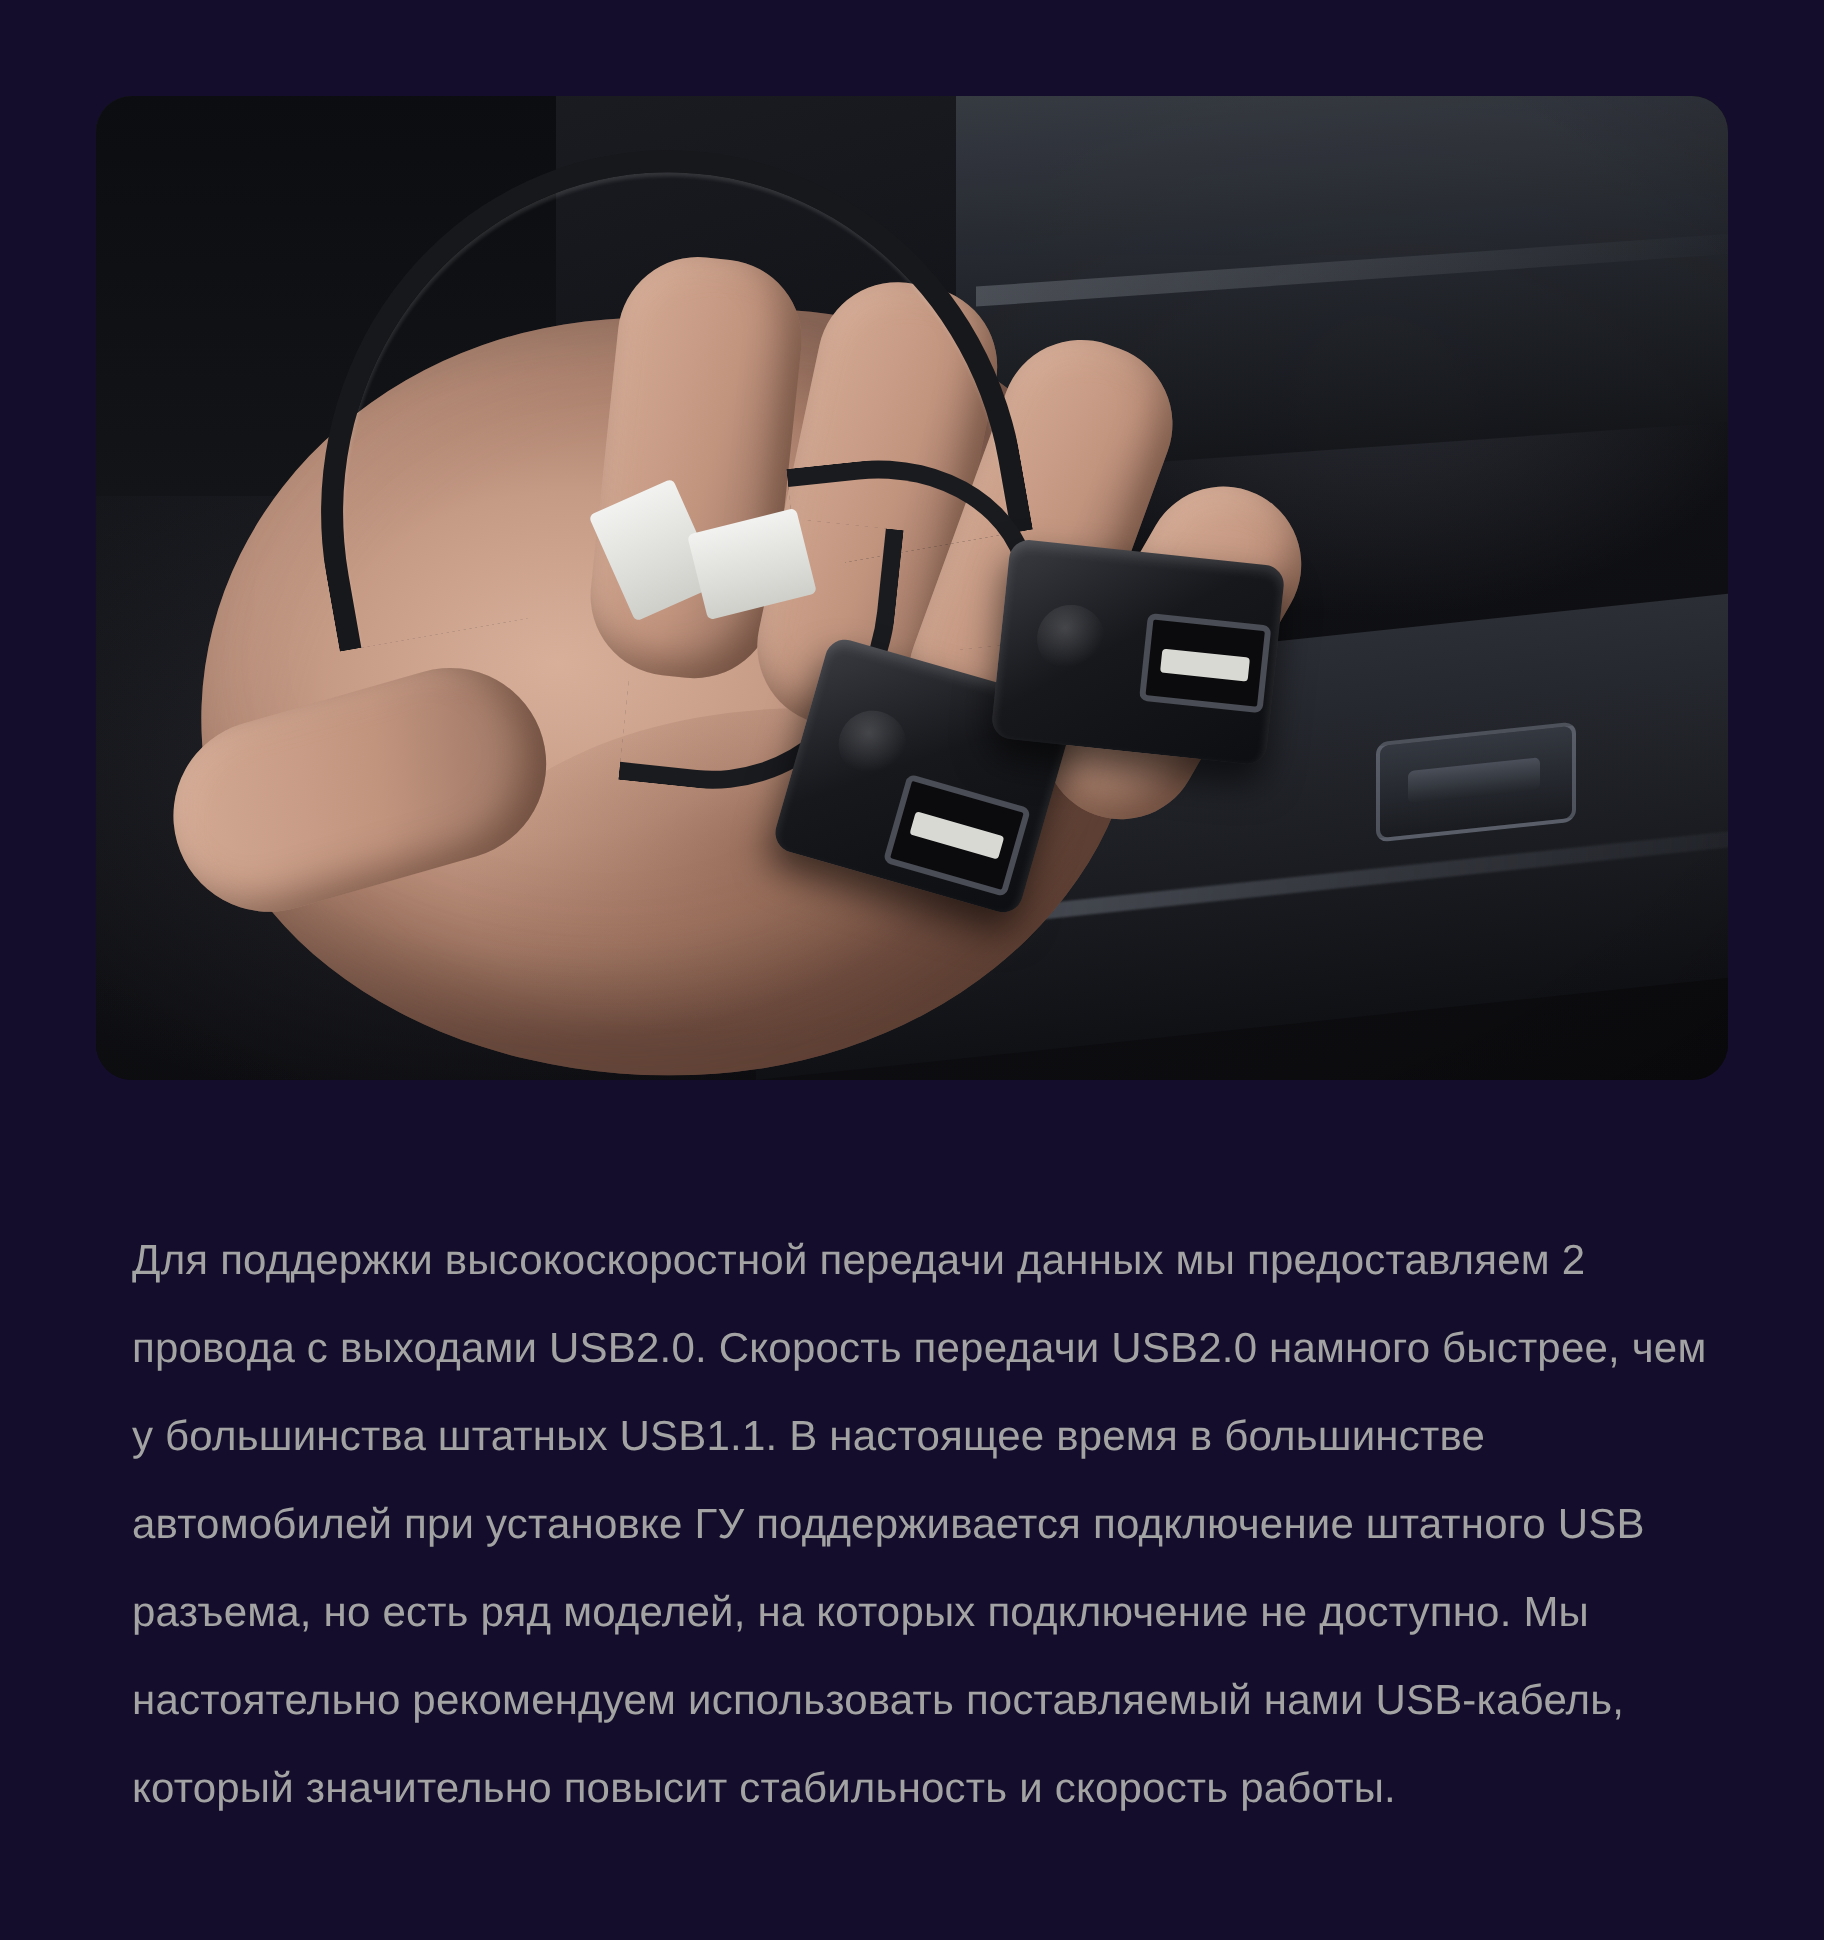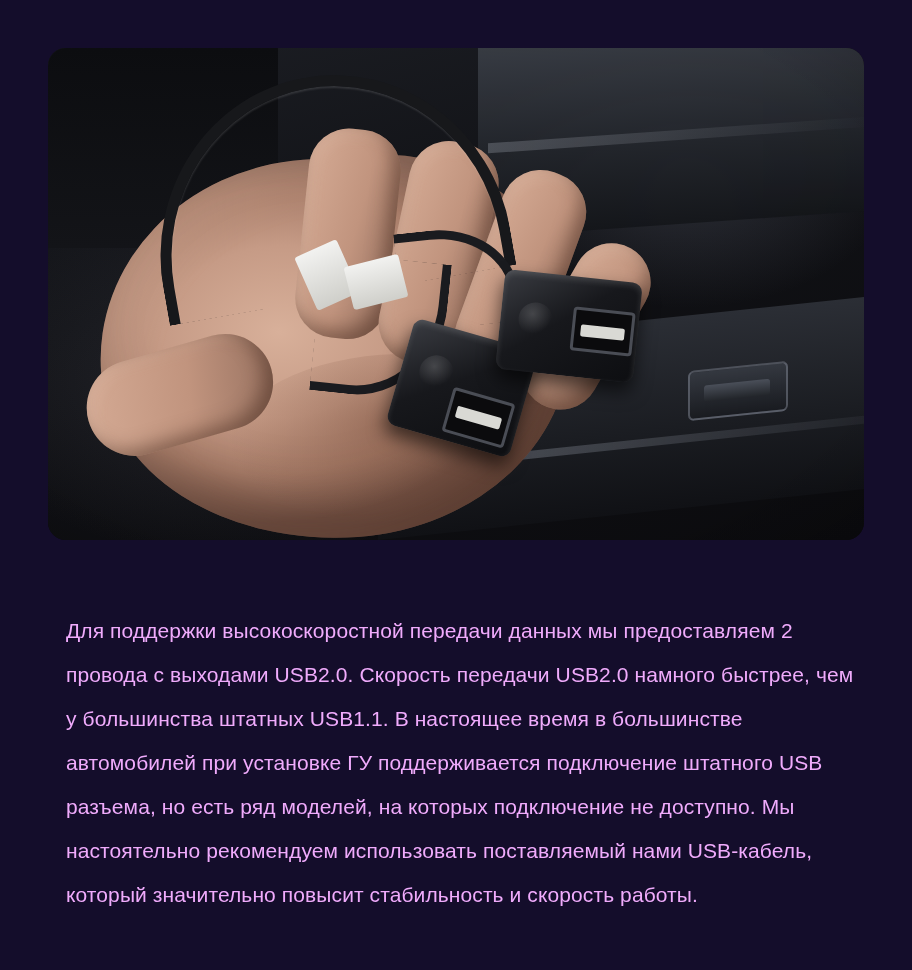--- a/index.html
+++ b/index.html
@@ -192,21 +192,21 @@
     inset: 0;
     background: radial-gradient(ellipse 110% 110% at 45% 45%, rgba(0,0,0,0) 55%, rgba(0,0,0,0.55) 100%);
     pointer-events: none;
   }
 
   .caption {
     position: absolute;
     left: 66px;
     top: 588px;
     width: 790px;
-    color: #f0abfc;
+    color: #a3a3a3;
     font-size: 21px;
     line-height: 44px;
     letter-spacing: 0.1px;
     text-align: left;
     font-family: "Liberation Sans", sans-serif;
     white-space: pre-wrap;
   }
 </style>
 </head>
 <body>

